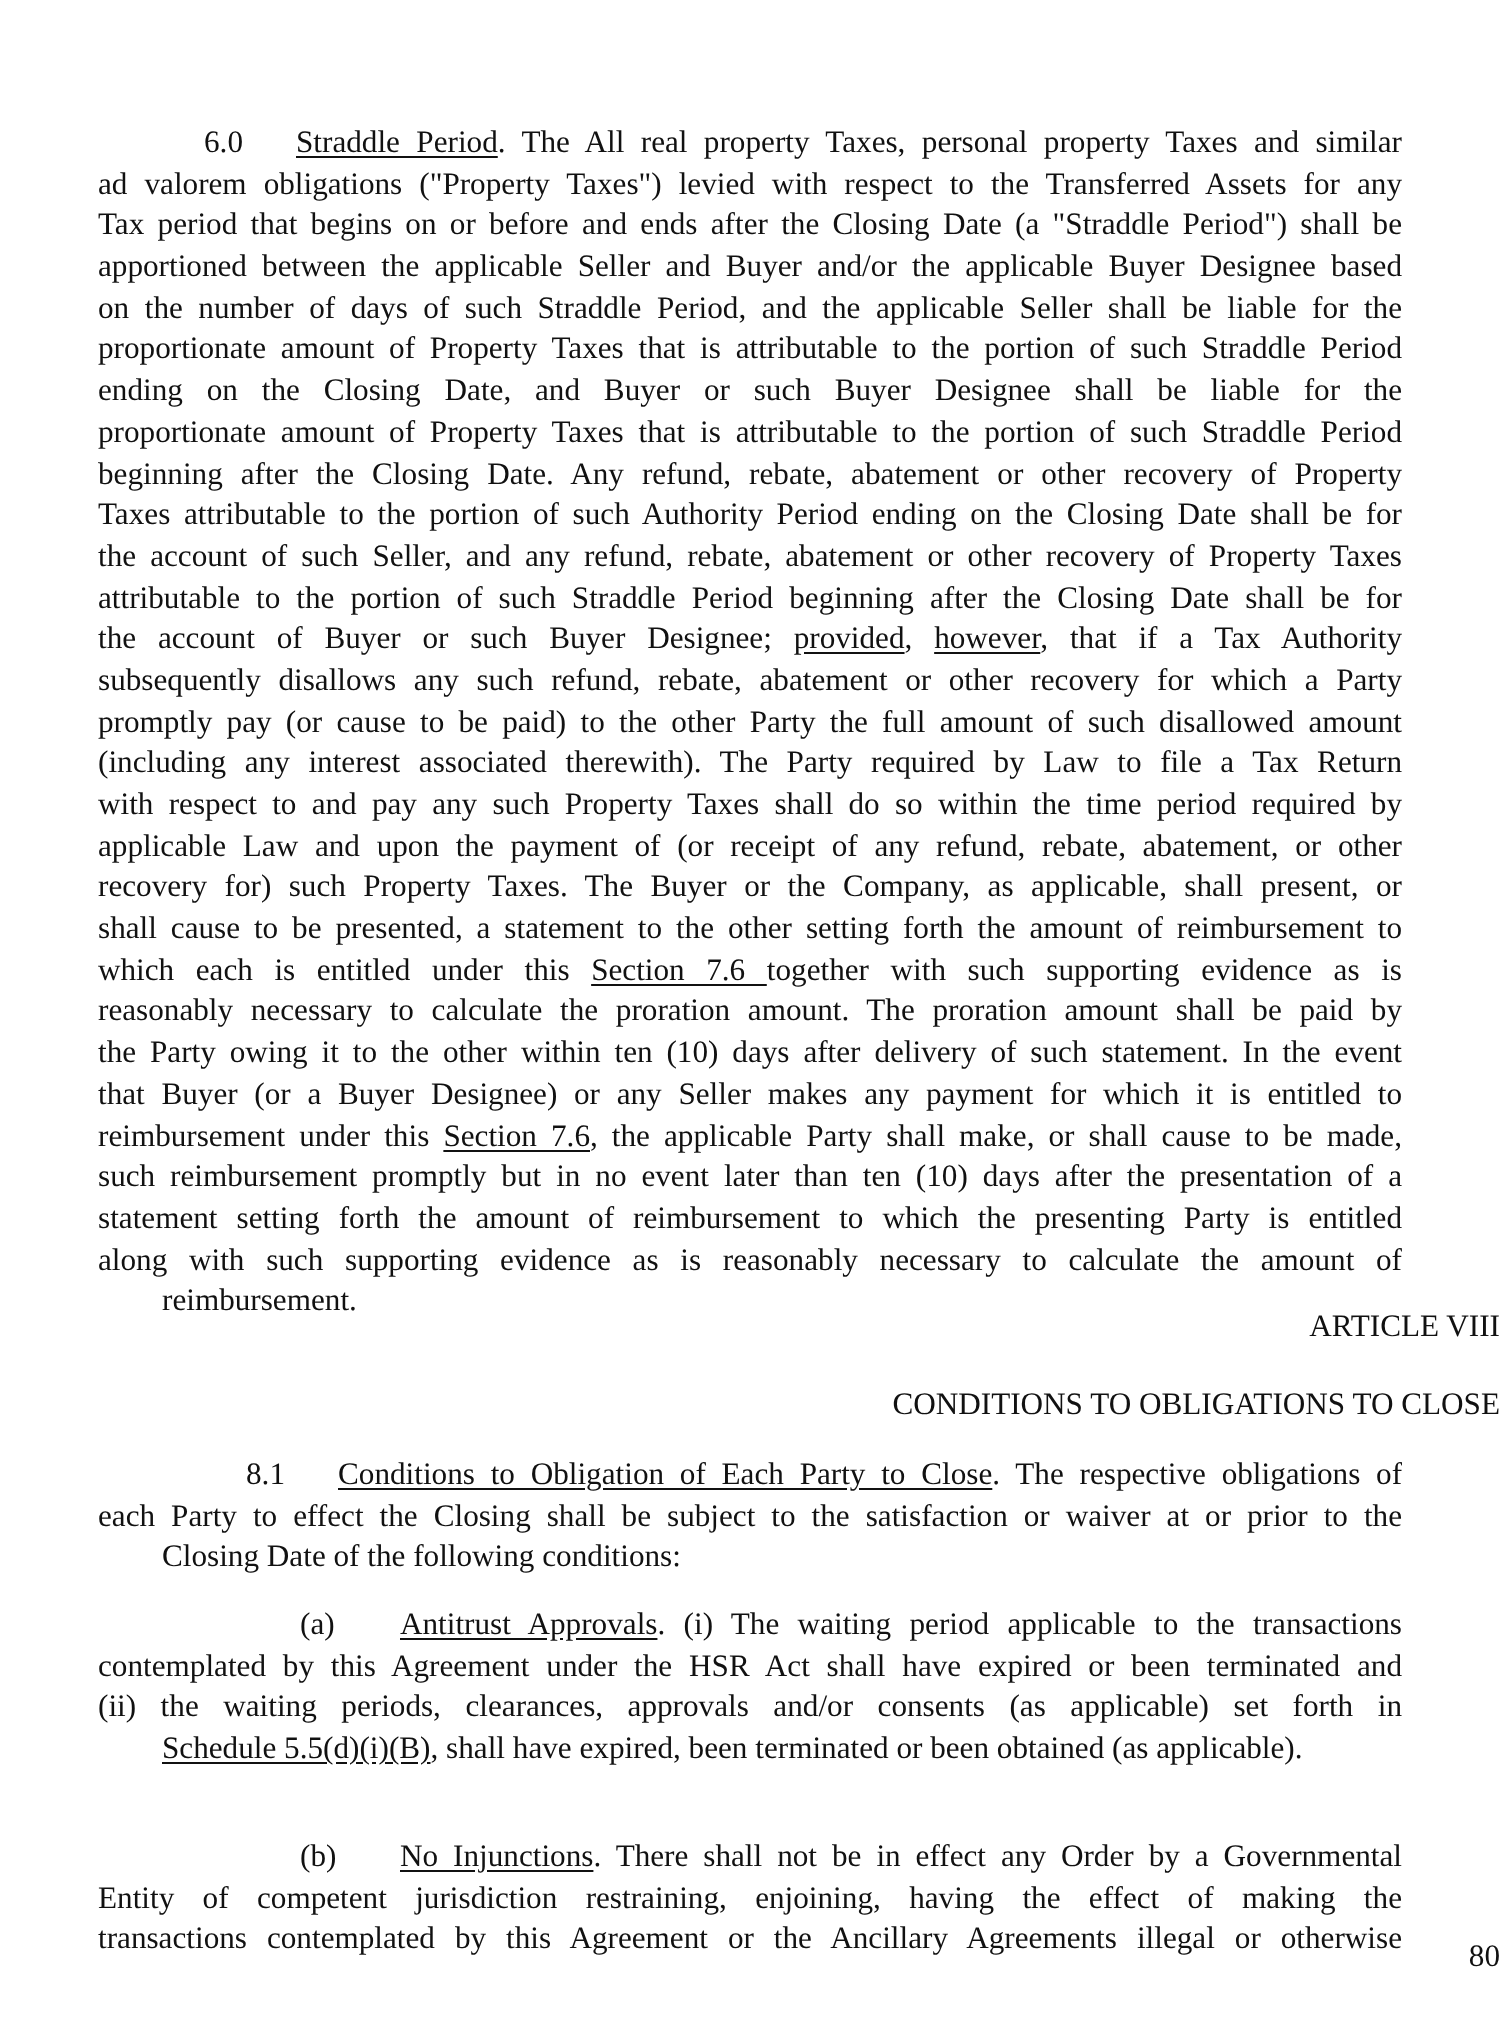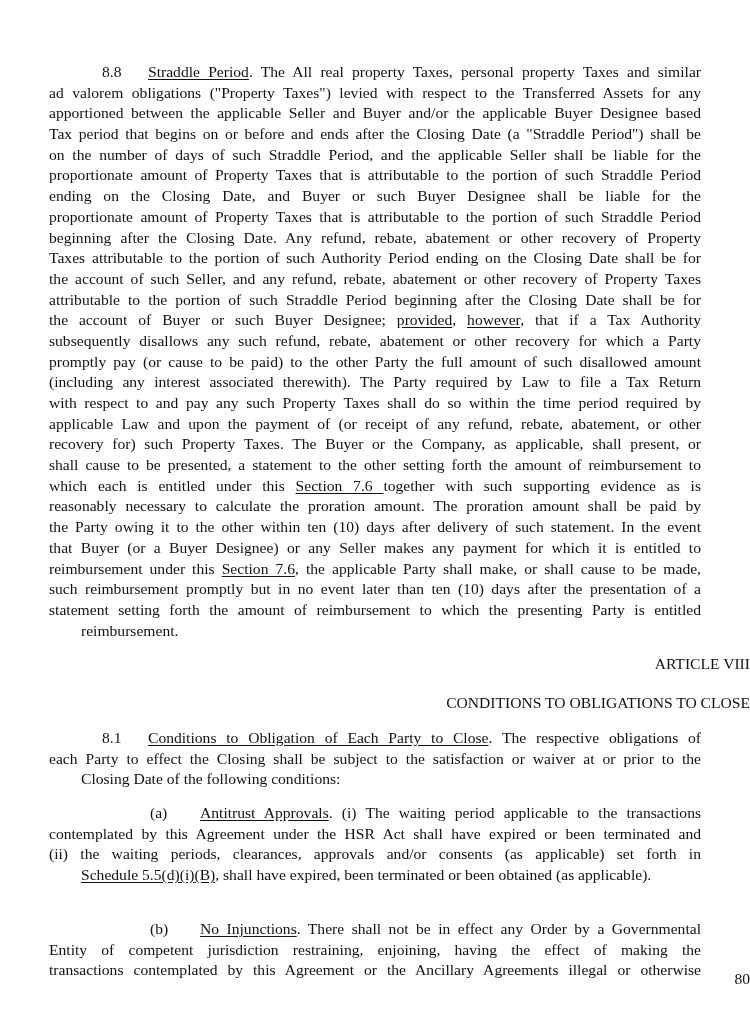--- a/index.html
+++ b/index.html
@@ -21,25 +21,25 @@
   .indent1 { display: inline-block; width: 53px; }
   .indent2 { display: inline-block; width: 101px; }
 </style>
 </head>
 <body>
 
 <div class="page">
 
   <div class="para" style="top:62px;">
     <div class="line">
-      <span class="indent1"></span><span class="num" style="width:46px;">8.8</span><span class="u">Straddle Period</span><span>. </span><span>The All real property Taxes, personal property Taxes and similar</span>
+      <span class="indent1"></span><span class="num" style="width:46px;">6.0</span><span class="u">Straddle Period</span><span>. </span><span>The All real property Taxes, personal property Taxes and similar</span>
     </div>
     <div class="line">ad valorem obligations ("Property Taxes") levied with respect to the Transferred Assets for any</div>
+    <div class="line">Tax period that begins on or before and ends after the Closing Date (a "Straddle Period") shall be</div>
     <div class="line">apportioned between the applicable Seller and Buyer and/or the applicable Buyer Designee based</div>
-    <div class="line">Tax period that begins on or before and ends after the Closing Date (a "Straddle Period") shall be</div>
     <div class="line">on the number of days of such Straddle Period, and the applicable Seller shall be liable for the</div>
     <div class="line">proportionate amount of Property Taxes that is attributable to the portion of such Straddle Period</div>
     <div class="line">ending on the Closing Date, and Buyer or such Buyer Designee shall be liable for the</div>
     <div class="line">proportionate amount of Property Taxes that is attributable to the portion of such Straddle Period</div>
     <div class="line">beginning after the Closing Date.  Any refund, rebate, abatement or other recovery of Property</div>
     <div class="line">Taxes attributable to the portion of such Authority Period ending on the Closing Date shall be for</div>
     <div class="line">the account of such Seller, and any refund, rebate, abatement or other recovery of Property Taxes</div>
     <div class="line">attributable to the portion of such Straddle Period beginning after the Closing Date shall be for</div>
     <div class="line">
       <span>the account of Buyer or such Buyer Designee;</span> <span class="u">provided</span><span>,</span> <span class="u">however</span><span>, that if a Tax Authority</span>
@@ -55,29 +55,30 @@
       <span>which each is entitled under this</span> <span class="u">Section 7.6 </span><span>together with such supporting evidence as is</span>
     </div>
     <div class="line">reasonably necessary to calculate the proration amount.  The proration amount shall be paid by</div>
     <div class="line">the Party owing it to the other within ten (10) days after delivery of such statement.  In the event</div>
     <div class="line">that Buyer (or a Buyer Designee) or any Seller makes any payment for which it is entitled to</div>
     <div class="line">
       <span>reimbursement under this</span> <span class="u">Section 7.6</span><span>, the applicable Party shall make, or shall cause to be made,</span>
     </div>
     <div class="line">such reimbursement promptly but in no event later than ten (10) days after the presentation of a</div>
     <div class="line">statement setting forth the amount of reimbursement to which the presenting Party is entitled</div>
+    <div class="line">along with such supporting evidence as is reasonably necessary to calculate the amount of</div>
     <div class="line last">reimbursement.</div>
   </div>
 
   <div class="center" style="top:654px; line-height:20px;">ARTICLE VIII</div>
   <div class="center" style="top:693px; line-height:20px;">CONDITIONS TO OBLIGATIONS TO CLOSE</div>
 
   <div class="para" style="top:728px;">
     <div class="line">
-      <span class="indent1"></span><span class="num" style="width:46px;">8.1</span><span class="u">Conditions to Obligation of Each Party to Close</span><span>.  </span><span>The respective obligations of</span>
+      <span class="indent1"></span><span class="num" style="width:46px;margin-left:21px;">8.1</span><span class="u">Conditions to Obligation of Each Party to Close</span><span>.  </span><span>The respective obligations of</span>
     </div>
     <div class="line">each Party to effect the Closing shall be subject to the satisfaction or waiver at or prior to the</div>
     <div class="line last">Closing Date of the following conditions:</div>
   </div>
 
   <div class="para" style="top:803px;">
     <div class="line">
       <span class="indent2"></span><span class="num" style="width:50px;">(a)</span><span class="u">Antitrust Approvals</span><span>.  </span><span>(i) The waiting period applicable to the transactions</span>
     </div>
     <div class="line">contemplated by this Agreement under the HSR Act shall have expired or been terminated and</div>

